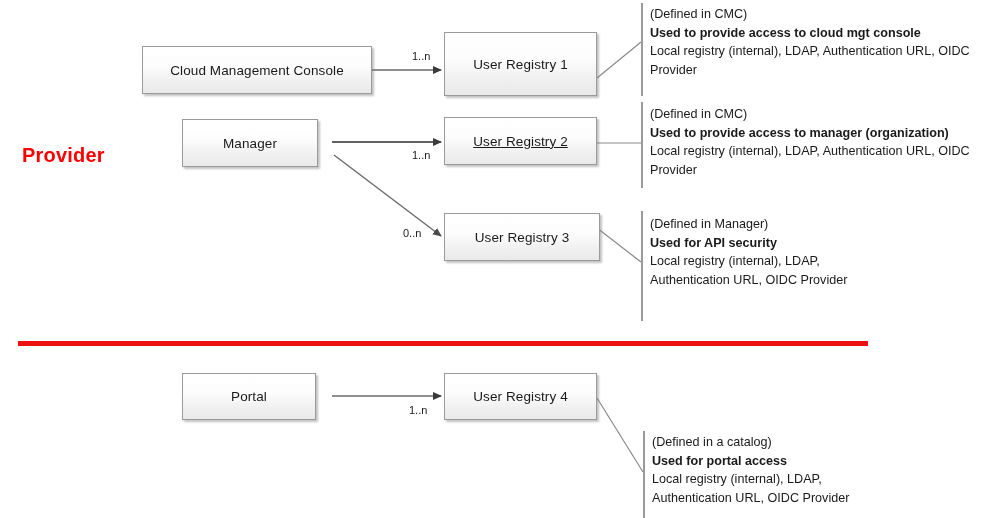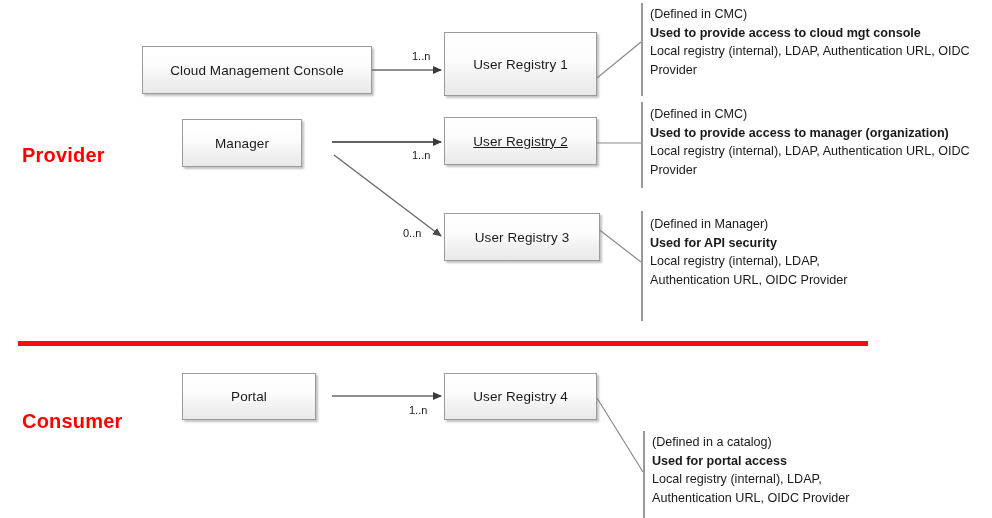--- a/index.html
+++ b/index.html
@@ -107,29 +107,28 @@
 
     <line x1="597" y1="143" x2="641" y2="143" stroke="#8a8a8a" stroke-width="1.2"></line>
 
     <line x1="597" y1="228" x2="641" y2="262" stroke="#8a8a8a" stroke-width="1.2"></line>
 
     <line x1="597" y1="398" x2="643" y2="472" stroke="#8a8a8a" stroke-width="1.2"></line>
   </svg>
 
   <div class="zone-label" style="left:22px; top:144px;">Provider</div>
 
-  <div class="zone-label" style="left:22px; top:410px;">Consumer</div>
 
   <div class="separator" style="left:18px; top:341px; width:850px; height:5px;"></div>
 
   <div class="node" style="left:142px; top:46px; width:230px; height:48px;">
     <span>Cloud Management Console</span>
   </div>
 
-  <div class="node" style="left:182px; top:119px; width:120px; height:48px;">
+  <div class="node" style="left:182px; top:119px; width:136px; height:48px;">
     <span>Manager</span>
   </div>
 
   <div class="node" style="left:182px; top:373px; width:134px; height:47px;">
     <span>Portal</span>
   </div>
 
   <div class="node" style="left:444px; top:32px; width:153px; height:64px;">
     <span>User Registry 1</span>
   </div>

